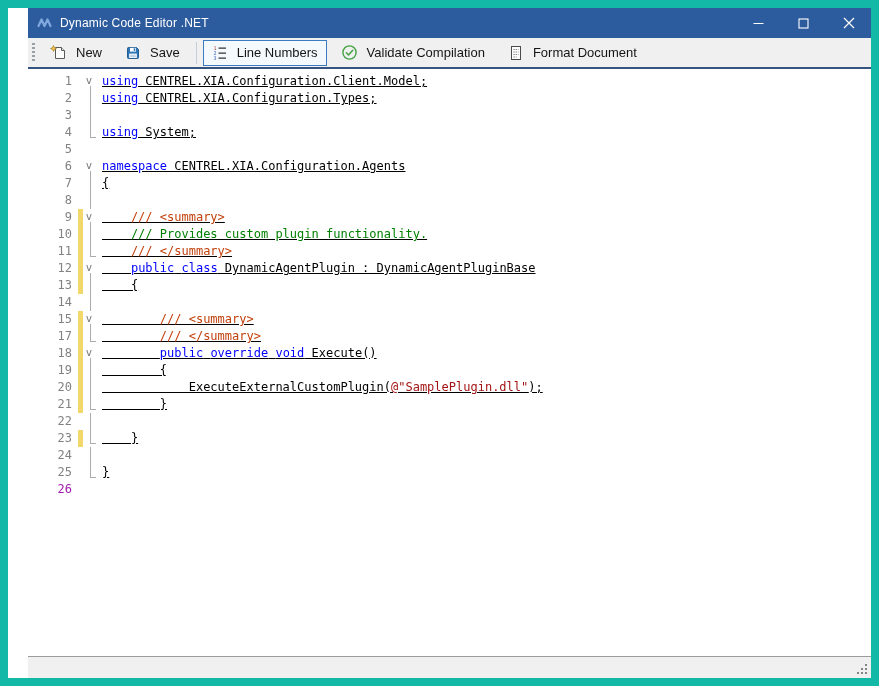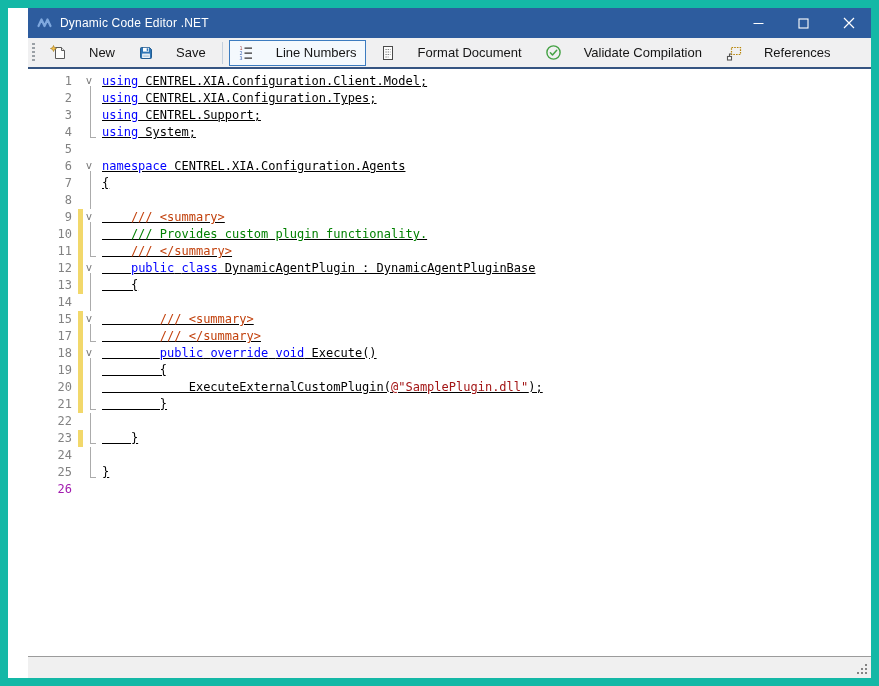--- a/index.html
+++ b/index.html
@@ -33,21 +33,21 @@
     height:31px; background:#F0F0F1; flex:none;
     display:flex; align-items:center;
     border-bottom:2px solid #355481;
     padding-left:3px;
   }
   .tbgrip{
     width:3px; height:20px; margin:0 6px 0 1px;
     background:repeating-linear-gradient(#9aa0a6 0 2px, transparent 2px 4px);
   }
   .tbtn{
-    display:flex; align-items:center; gap:22px;
+    display:flex; align-items:center; gap:9px;
     background:transparent; border:1px solid transparent;
     font-family:"Liberation Sans", sans-serif;
     font-size:13px; color:#151515;
     padding:3px 8px; margin-right:5px; height:26px; cursor:default; white-space:nowrap;
   }
   .tbtn.toggled{
     border:1px solid #3C7CC0; background:#F4F9FD;text-align:center;
   }
   .tbsep{ width:1px; height:22px; background:#C3CfdD; margin:0 6px 0 2px; }
   .tbtn svg{ flex:none; }
@@ -156,43 +156,35 @@
       <svg width="16" height="16" viewBox="0 0 16 16">
         <text x="1.5" y="5.2" font-size="5" font-family="DejaVu Sans Mono, monospace" fill="#A34A4A">1</text>
         <text x="1.5" y="10.2" font-size="5" font-family="DejaVu Sans Mono, monospace" fill="#3A62B0">2</text>
         <text x="1.5" y="15.2" font-size="5" font-family="DejaVu Sans Mono, monospace" fill="#3A62B0">3</text>
         <path d="M6.5 3.2 H14 M6.5 8.2 H14 M6.5 13.2 H14" stroke="#333" stroke-width="1.2"></path>
       </svg>
       <span>Line Numbers</span>
     </button>
 
     <button class="tbtn">
+      <svg width="17" height="17" viewBox="0 0 17 17">
+        <circle cx="8.5" cy="8.5" r="6.6" fill="none" stroke="#44A244" stroke-width="1.4"></circle>
+        <path d="M5.4 8.7 L7.5 10.9 L11.7 6.2" fill="none" stroke="#44A244" stroke-width="1.5" stroke-linecap="round" stroke-linejoin="round"></path>
+      </svg>
+      <span>Validate Compilation</span>
+    </button>
+
+    <button class="tbtn">
       <svg width="16" height="16" viewBox="0 0 16 16">
         <rect x="3.5" y="1.5" width="9" height="13" fill="#fdfdfd" stroke="#4a4a4a"></rect>
         <path d="M5.5 4.5 H10.5 M5.5 7 H10.5 M5.5 9.5 H10.5 M5.5 12 H8.5" stroke="#777" stroke-width="1" stroke-dasharray="1.2,1"></path>
       </svg>
       <span>Format Document</span>
     </button>
 
-    <button class="tbtn">
-      <svg width="17" height="17" viewBox="0 0 17 17">
-        <circle cx="8.5" cy="8.5" r="6.6" fill="none" stroke="#44A244" stroke-width="1.4"></circle>
-        <path d="M5.4 8.7 L7.5 10.9 L11.7 6.2" fill="none" stroke="#44A244" stroke-width="1.5" stroke-linecap="round" stroke-linejoin="round"></path>
-      </svg>
-      <span>Validate Compilation</span>
-    </button>
-
-    <button class="tbtn">
-      <svg width="17" height="16" viewBox="0 0 17 16">
-        <rect x="6.5" y="2.5" width="9" height="7" fill="none" stroke="#B8860B" stroke-width="1.2" stroke-dasharray="1.6,1.1"></rect>
-        <path d="M4.5 12 v-3 h2" fill="none" stroke="#555" stroke-width="1.1"></path>
-        <rect x="2.5" y="11.5" width="4" height="3.5" fill="#fff" stroke="#555" stroke-width="1.1"></rect>
-      </svg>
-      <span>References</span>
-    </button>
   </div>
 
   <div class="editor" id="editor">
   <div class="row">
     <span class="ln">1</span>
     <span class="chg"></span>
     <span class="fold"><span class="chev">v</span><i class="vl below"></i></span>
     <span class="code"><span class="tk-kw">using</span><span class="tk-pl"> CENTREL.XIA.Configuration.Client.Model;</span></span>
   </div>
 
@@ -200,21 +192,20 @@
     <span class="ln">2</span>
     <span class="chg"></span>
     <span class="fold"><i class="vl full"></i></span>
     <span class="code"><span class="tk-kw">using</span><span class="tk-pl"> CENTREL.XIA.Configuration.Types;</span></span>
   </div>
 
   <div class="row">
     <span class="ln">3</span>
     <span class="chg"></span>
     <span class="fold"><i class="vl full"></i></span>
-    <span class="code"><span class="tk-kw">using</span><span class="tk-pl"> CENTREL.Support;</span></span>
   </div>
 
   <div class="row">
     <span class="ln">4</span>
     <span class="chg"></span>
     <span class="fold"><i class="vl top"></i><i class="foot"></i></span>
     <span class="code"><span class="tk-kw">using</span><span class="tk-pl"> System;</span></span>
   </div>
 
   <div class="row">

